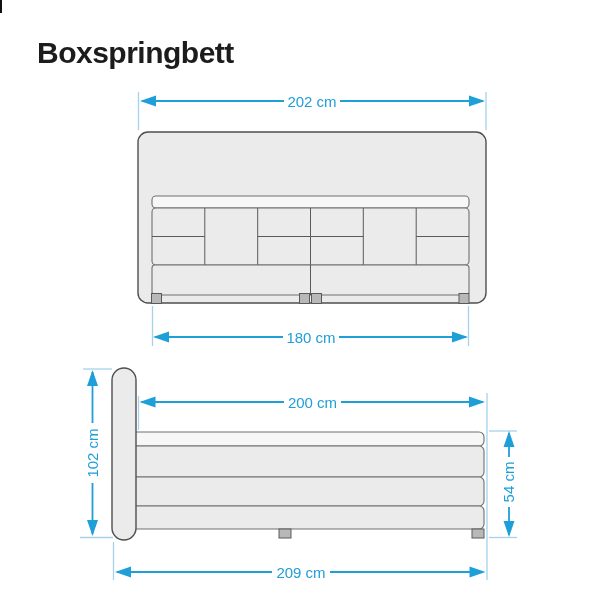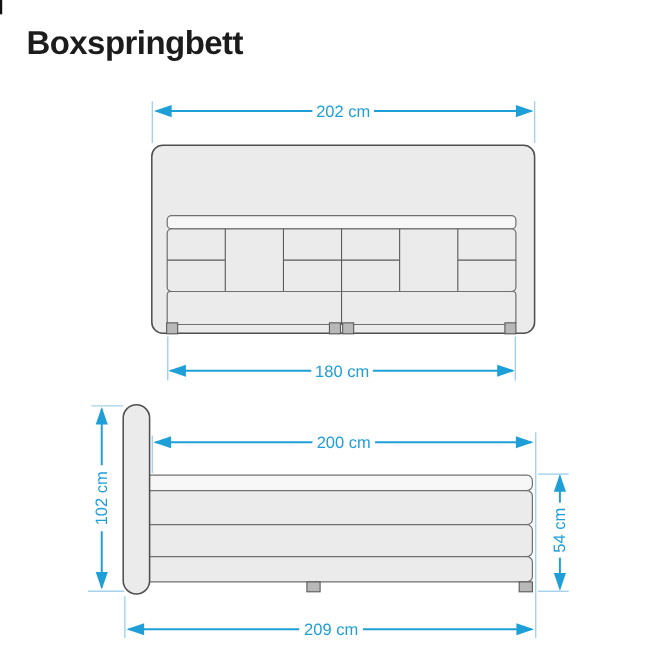--- a/index.html
+++ b/index.html
@@ -13,21 +13,21 @@
     --background:#ffffff;
   }
   html,body{margin:0;padding:0;}
   body{
     width:600px;height:600px;position:relative;overflow:hidden;
     background:var(--background);
     font-family:"Liberation Sans", sans-serif;
   }
   .corner-mark{position:absolute;left:0;top:0;width:2px;height:13px;background:#111;}
   h1.page-title{
-    position:absolute;left:21px;top:20px;margin:3px;
+    position:absolute;left:21px;top:20px;margin:16px;
     font-size:30px;font-weight:700;letter-spacing:-0.5px;
     color:var(--title-color);
   }
   svg{position:absolute;left:0;top:0;}
   .bed{fill:var(--bed-fill);stroke:var(--outline);stroke-width:1.4;}
   .slab{fill:var(--bed-fill);stroke:#707070;stroke-width:1.1;}
   .topper{fill:var(--topper-fill);}
   .seam{stroke:#5a5a5a;stroke-width:1;fill:none;}
   .foot{fill:var(--foot-fill);stroke:#5a5a5a;stroke-width:1;}
   .dim-line{stroke:var(--dimension-accent);stroke-width:1.8;fill:none;}

